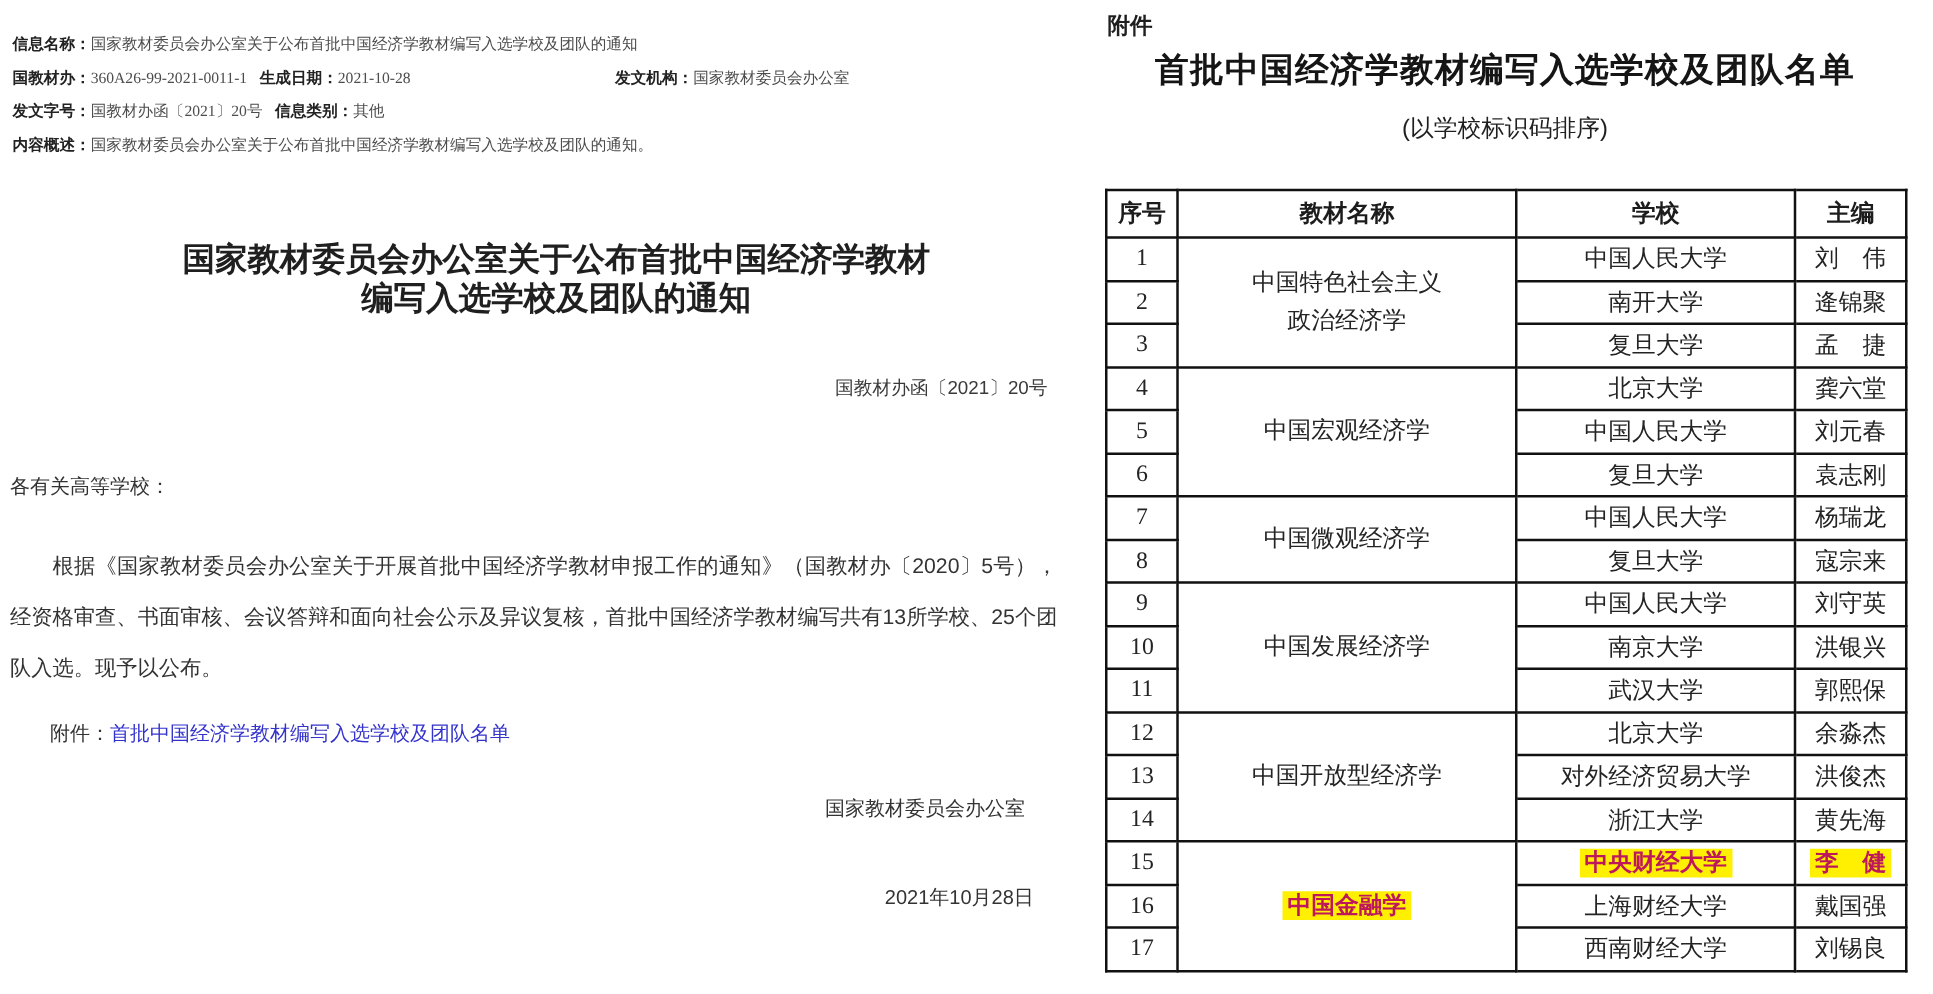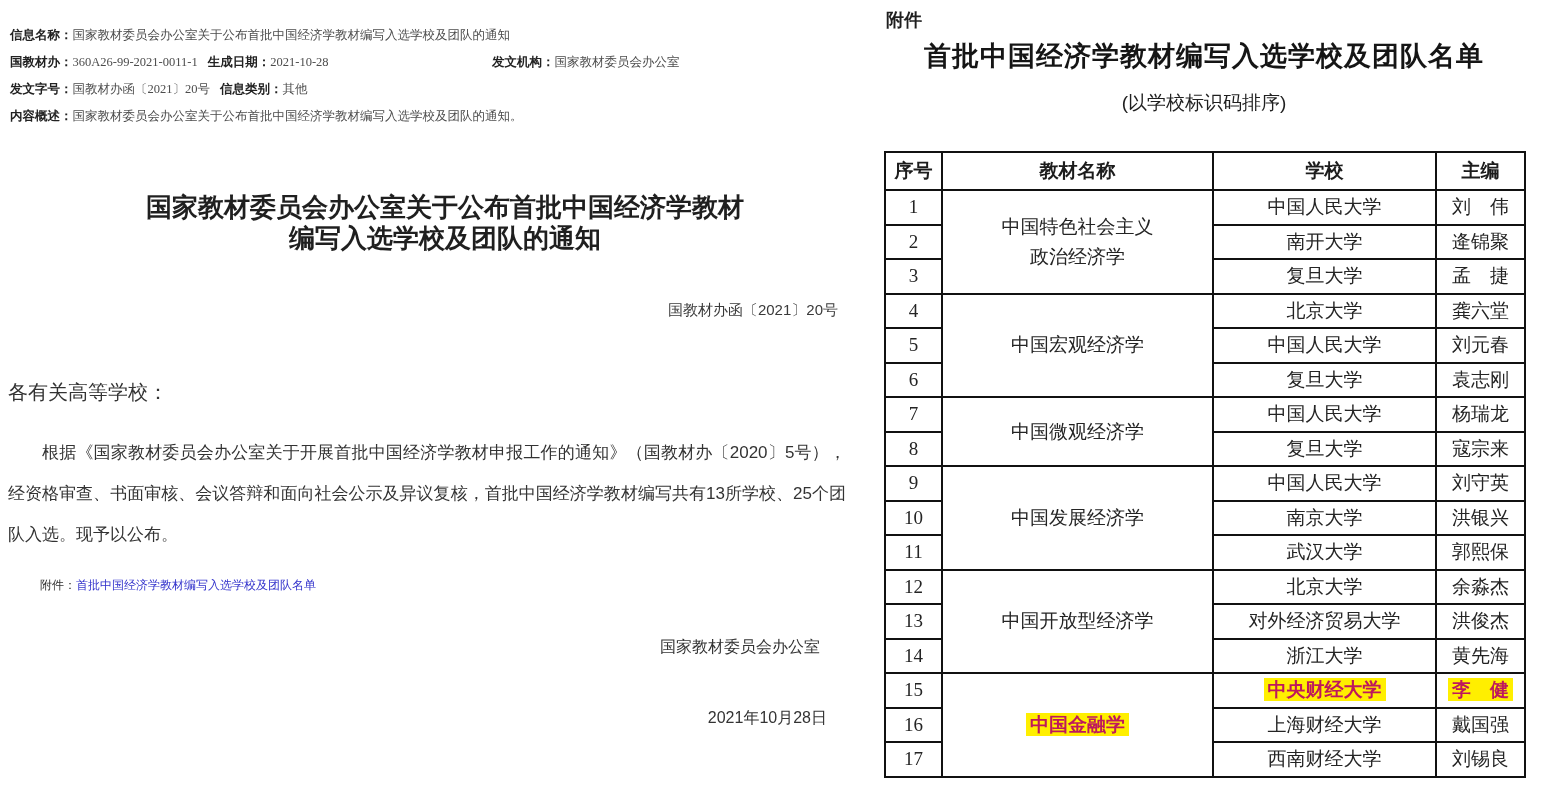--- a/index.html
+++ b/index.html
@@ -15,24 +15,24 @@
   .meta-block { position:absolute; left:10px; top:22px; width:745px; font-size:12.5px; }
   .meta-line { position:relative; height:27px; line-height:27px; white-space:nowrap; }
   .meta-label { font-weight:bold; color:#222222; }
   .meta-val { color:#4c4c4c; font-family:"Liberation Serif", serif; margin-right:10px; }
   .meta-org { position:absolute; left:482px; top:0; }
 
   .doc-title { position:absolute; left:0; top:192px; width:890px; text-align:center;
     font-size:26px; font-weight:bold; color:#1f1f1f; line-height:31px; }
   .doc-number { position:absolute; left:0; top:301px; width:838px; text-align:right;
     font-size:15px; color:#3a3a3a; }
-  .salutation { position:absolute; left:8px; top:379px; font-size:20px; color:#333333; }
+  .salutation { position:absolute; left:8px; top:379px; font-size:16px; color:#333333; }
   .body-para { position:absolute; left:8px; top:432px; width:838px; font-size:17px;
     line-height:41px; text-align:justify; text-indent:2em; color:#333333; }
-  .attach-line { position:absolute; left:40px; top:577px; font-size:12px; color:#333333; }
+  .attach-line { position:absolute; left:40px; top:577px; font-size:16px; color:#333333; }
   .attach-link { color:#3333cc; text-decoration:none; cursor:pointer; }
   .signature { position:absolute; left:0; top:637px; width:820px; text-align:right;
     font-size:16px; color:#333333; }
   .sign-date { position:absolute; left:0; top:708px; width:827px; text-align:right;
     font-size:16px; color:#333333; }
 
   
   #right-page { position:absolute; left:770px; top:0; width:776px; height:768px; }
   .attach-tag { position:absolute; left:116px; top:8px; font-size:18px; font-weight:bold; color:#1f1f1f; }
   .roster-title { position:absolute; left:74px; top:38px; width:720px; text-align:center;

